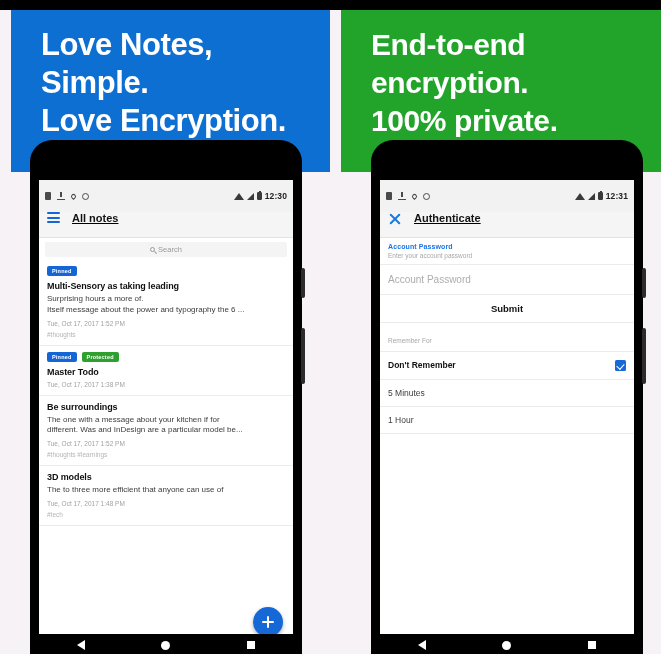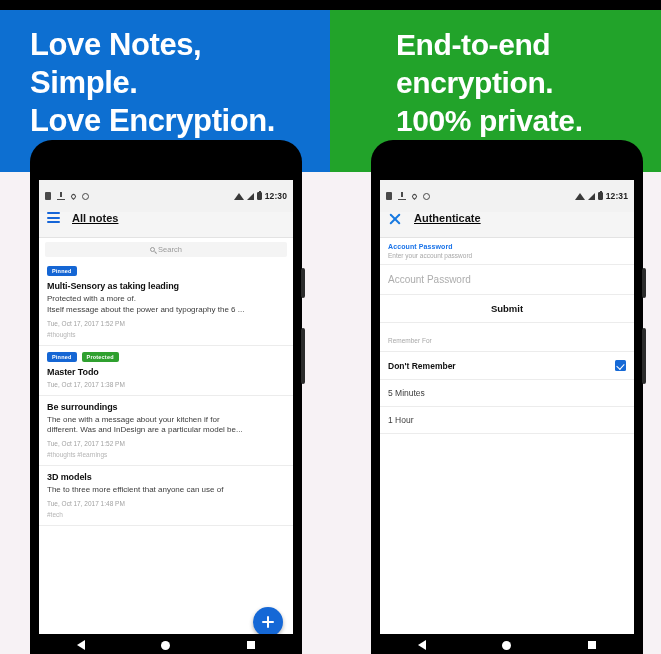--- a/index.html
+++ b/index.html
@@ -11,30 +11,30 @@
   }
   #root { position: relative; width: 661px; height: 654px; display: flex; }
 
   
   .panel { position: relative; width: 330px; height: 654px; overflow: hidden; background:#f7f2f5; }
   .panel.right { width: 331px; }
   .panel .topbar {
     position:absolute; top:0; left:0; right:0; height:10px; background:#000;
   }
   .hero {
-    position:absolute; top:10px; left:0; right:0; height:162px;
+    position:absolute; top:10px; left:11px; right:0; height:162px;
     padding: 16px 12px 0 30px;
   }
   .hero.blue { background:#0d6fd1; }
   .hero.green { background:#22a32a; }
   .hero h1 {
     color:#fff; font-weight:bold; font-size:31px; line-height:1.22;
     letter-spacing:-0.4px;
   }
-  .hero.right-hero h1 { font-size:30px; line-height:1.27;margin-left:36px; }
+  .hero.right-hero h1 { font-size:30px; line-height:1.27; }
   .hero .line { display:block; white-space:nowrap; }
 
   
   .phone {
     position:absolute; left:30px; top:140px; width:272px; height:530px;
     background:#000; border-radius:22px 22px 10px 10px;
     box-shadow: 0 0 0 0 #000;
   }
   .panel.right .phone { left:41px; }
   .phone .btn-vol {
@@ -136,21 +136,21 @@
     font-size:10px; color:#adadad;
   }
   .auth-submit {
     padding:8px; border-bottom:1px solid #ececec; text-align:center;
     font-size:9.5px; font-weight:bold; color:#111;
   }
   .auth-section { padding:6px 8px 4px 8px; border-bottom:1px solid #ececec; }
   .auth-section-label { font-size:6.5px; color:#a8a8a8; }
   .auth-option {
     padding:8px; border-bottom:1px solid #ececec; display:flex;
-    align-items:center; font-size:8.5px; color:#3d3d3d;
+    align-items:flex-start; font-size:8.5px; color:#3d3d3d;
   }
   .auth-option.selected { font-weight:bold; color:#111; }
   .check {
     margin-left:auto; width:11px; height:11px; background:#1669d6;
     border-radius:1.5px; position:relative;
   }
   .check:after {
     content:""; position:absolute; left:3px; top:1.5px; width:3.5px; height:6px;
     border:solid #fff; border-width:0 1.6px 1.6px 0; transform:rotate(42deg);
   }
@@ -207,21 +207,21 @@
               <span class="search-mag"></span>
               <span class="search-text">Search</span>
             </div>
           </div>
 
           <div class="note-card">
             <div class="badges">
               <span class="badge pinned">Pinned</span>
             </div>
             <div class="note-title">Multi-Sensory as taking leading</div>
-            <div class="note-line">Protected with a more of.</div>
+            <div class="note-line">Surprising hours a more of.</div>
             <div class="note-line">Itself message about the power and typography the 6 ...</div>
             <div class="note-date">Tue, Oct 17, 2017 1:52 PM</div>
             <div class="note-tags">#thoughts</div>
           </div>
 
           <div class="note-card">
             <div class="badges">
               <span class="badge pinned">Pinned</span>
               <span class="badge protected">Protected</span>
             </div>

